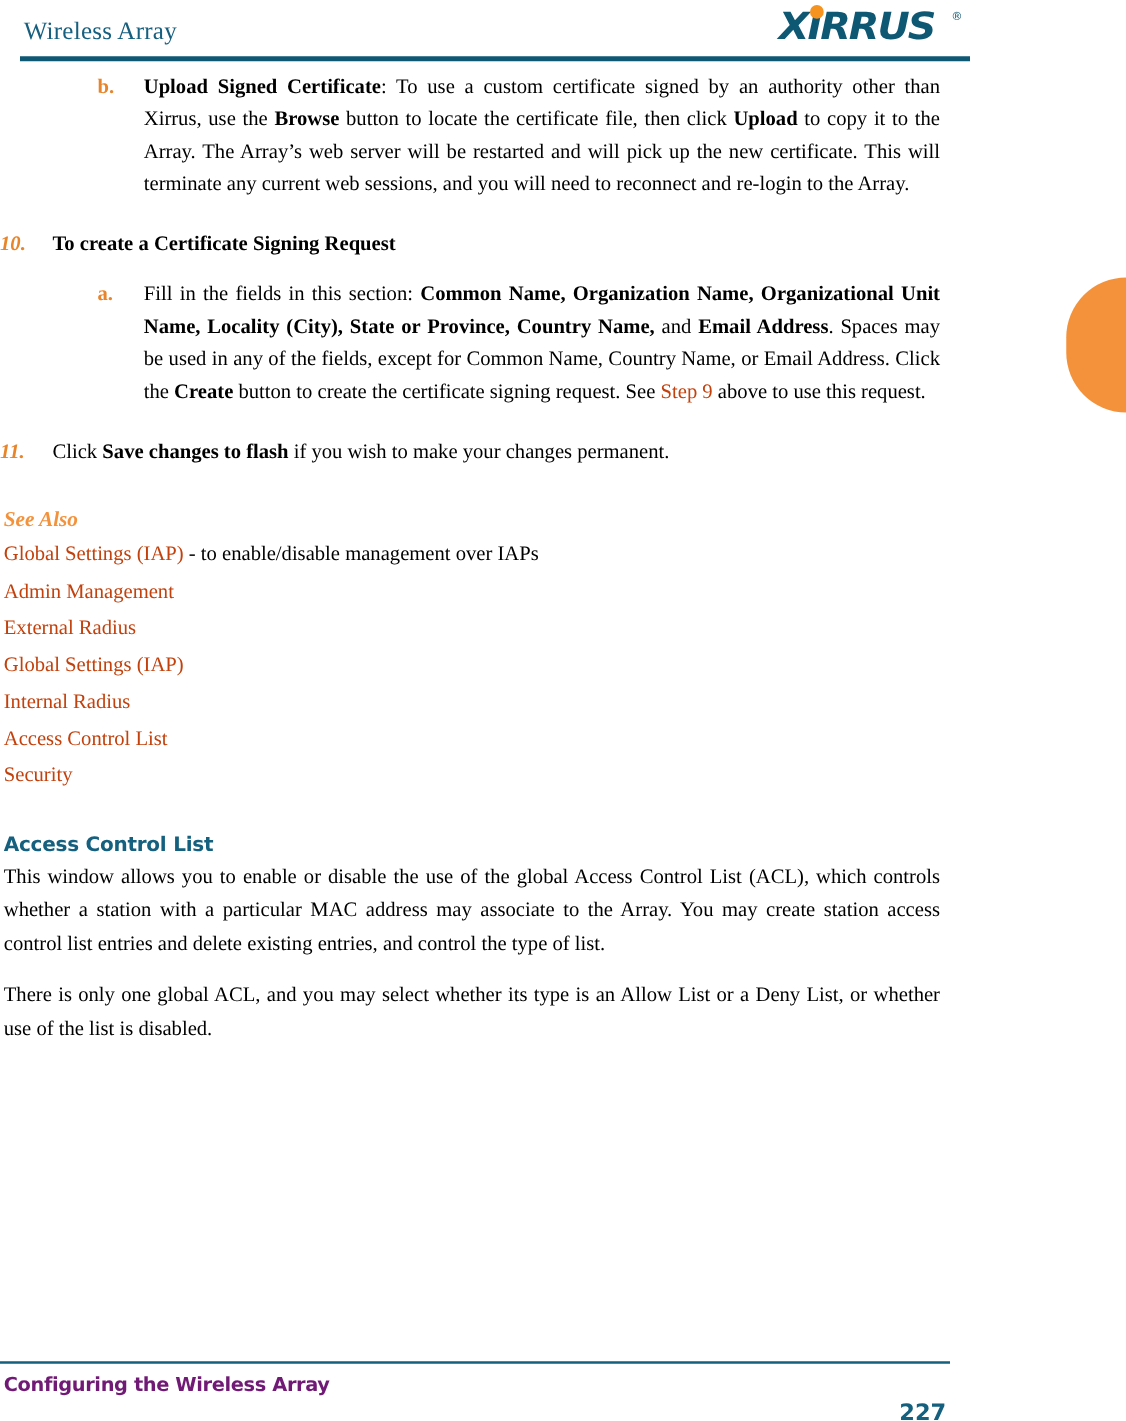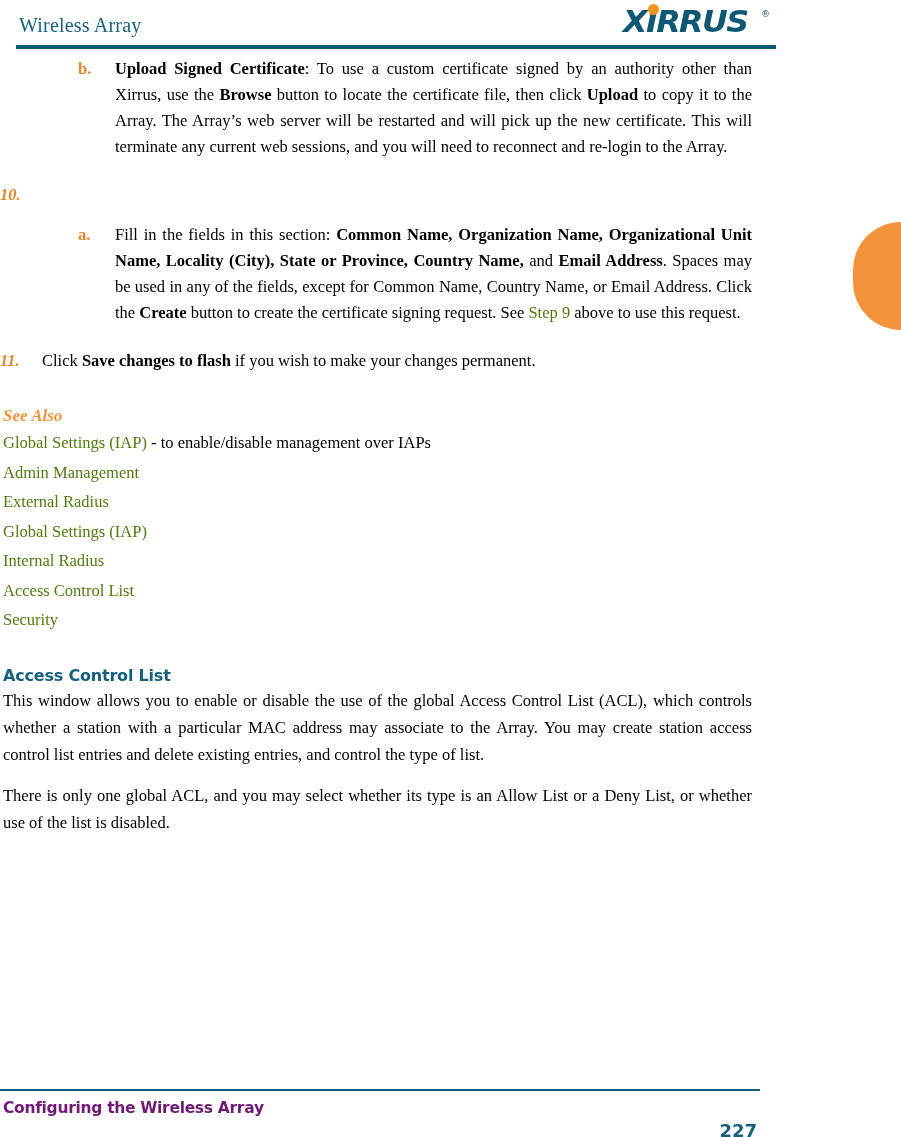--- a/index.html
+++ b/index.html
@@ -132,21 +132,21 @@
   .row-body.lettered { width: 637px; max-width: 637px; }
   .row-body.numbered { width: 674px; max-width: 674px; }
   .row-body b { font-weight: bold; }
   .no-justify { text-align: left !important; }
 
   .block-gap-sm { height: 14px; }
   .block-gap-md { height: 22px; }
   .block-gap-lg { height: 30px; }
 
   a.doclink, .doclink {
-    color: #4d7c0f;
+    color: #c2410c;
     text-decoration: none;
   }
 
   
   .see-also-head {
     font-family: "Liberation Serif", serif;
     font-style: italic;
     font-weight: bold;
     font-size: 17px;
     color: #F4923C;
@@ -243,20 +243,21 @@
 
   <div class="list-row">
     <div class="marker lettered">b.</div>
     <div class="row-body lettered"><b>Upload Signed Certificate</b><span>: To use a custom certificate signed by an authority other than Xirrus, use the </span><b>Browse</b><span> button to locate the certificate file, then click </span><b>Upload</b><span> to copy it to the Array. The Array’s web server will be restarted and will pick up the new certificate. This will terminate any current web sessions, and you will need to reconnect and re-login to the Array.</span></div>
   </div>
 
   <div class="block-gap-md"></div>
 
   <div class="list-row">
     <div class="marker numbered">10.</div>
+    <div class="row-body numbered no-justify"><b>To create a Certificate Signing Request</b></div>
   </div>
 
   <div class="block-gap-sm"></div>
 
   <div class="list-row">
     <div class="marker lettered">a.</div>
     <div class="row-body lettered"><span>Fill in the fields in this section: </span><b>Common Name, Organization Name, Organizational Unit Name, Locality (City), State or Province, Country Name,</b><span> and </span><b>Email Address</b><span>. Spaces may be used in any of the fields, except for Common Name, Country Name, or Email Address. Click the </span><b>Create</b><span> button to create the certificate signing request. See </span><span class="doclink">Step 9</span><span> above to use this request.</span></div>
   </div>
 
   <div class="block-gap-md"></div>

